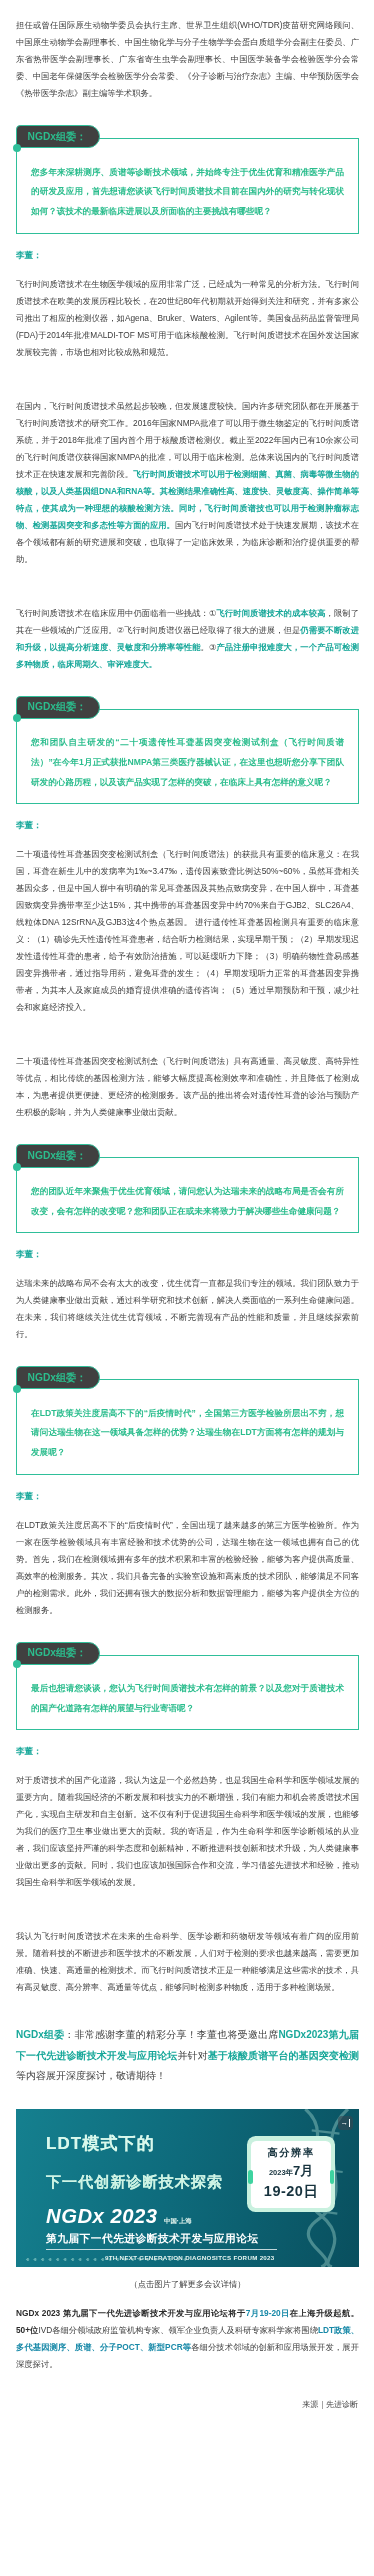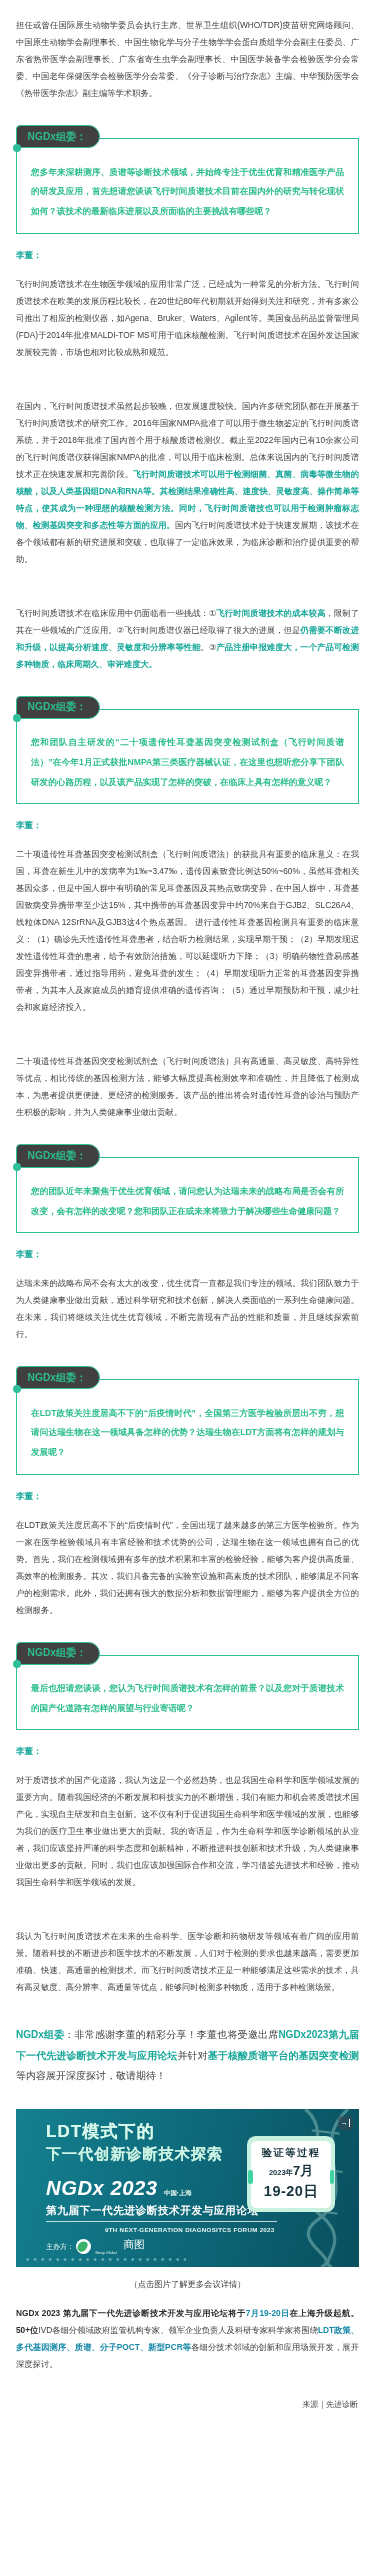--- a/index.html
+++ b/index.html
@@ -29,24 +29,24 @@
   
   .banner{position:relative;height:158px;margin:22.5px 16px 0;overflow:hidden;cursor:pointer;
           background:linear-gradient(105deg,#15808f 0%,#0e6b7c 45%,#094f5e 100%);}
   .banner::before{content:"";position:absolute;left:-64px;top:-32px;width:225px;height:225px;
           background:linear-gradient(115deg,rgba(255,255,255,.16) 0 7.5px,transparent 7.5px 24.6px,
           rgba(255,255,255,.10) 24.6px 31px,transparent 31px 59px,rgba(255,255,255,.12) 59px 64px,transparent 64px);
           transform:rotate(8deg);}
   .banner-dots{position:absolute;left:8.6px;bottom:5.4px;width:161px;height:5.4px;opacity:.45;
           background:repeating-radial-gradient(circle at 2.7px 2.7px,#bfeee0 0 1.3px,transparent 1.6px 100%);
           background-size:7.5px 5.4px;}
-  .banner-left{position:relative;padding:11px 0 0 30px;z-index:2;}
+  .banner-left{position:relative;padding:23px 0 0 30px;z-index:2;}
   .b-title1{font-size:17px;font-weight:800;letter-spacing:1.1px;color:#d9f8ec;
           background:linear-gradient(#f2fffa,#8fe0c6);-webkit-background-clip:text;background-clip:text;}
-  .b-title2{font-size:15px;font-weight:800;letter-spacing:1.1px;color:#cdf3e4;margin-top:2px;
+  .b-title2{font-size:15px;font-weight:800;letter-spacing:1.1px;color:#cdf3e4;margin-top:18px;
           background:linear-gradient(#eafff6,#86d8bf);-webkit-background-clip:text;background-clip:text;}
   .b-brand-row{margin-top:13px;display:flex;align-items:baseline;}
   .b-brand{font-size:20.3px;font-weight:800;font-style:italic;color:#ffffff;letter-spacing:0.5px;}
   .b-loc{font-size:6.4px;color:#e6f7f0;margin-left:6.4px;font-weight:700;}
   .b-sub{font-size:10.7px;font-weight:800;color:#ffffff;margin-top:3.2px;letter-spacing:0.5px;}
   .b-line{width:231px;border-top:0.5px solid rgba(255,255,255,.75);margin:3.7px 0 3.2px;}
   .b-en{font-size:6.2px;font-weight:700;color:#e8f6f1;letter-spacing:0.3px;margin-left:59px;}
   .b-org{display:flex;align-items:center;margin-top:6.4px;color:#fff;}
   .b-org-label{font-size:7px;}
   .b-org-mark{width:15px;height:15px;border-radius:50%;background:#fff;margin:0 4.3px 0 2.1px;position:relative;overflow:hidden;}
@@ -164,21 +164,21 @@
         <span class="b-org-label">主办方：</span>
         <span class="b-org-mark"></span>
         <span>
           <div class="b-org-name">商图</div>
           <div class="b-org-sub">Bmap Global</div>
         </span>
       </div>
     </div>
     <div class="cal">
       <div class="cal-inner">
-        <div class="cal-label">验证等过程</div>
+        <div class="cal-label">高分辨率</div>
         <div class="cal-month">
           <span>2023年</span><span class="big">7月</span>
         </div>
         <div class="cal-days">19-20日</div>
       </div>
       <div class="cal-pill l"></div>
       <div class="cal-pill r"></div>
     </div>
   </div>
   <p class="caption">（点击图片了解更多会议详情）</p>

